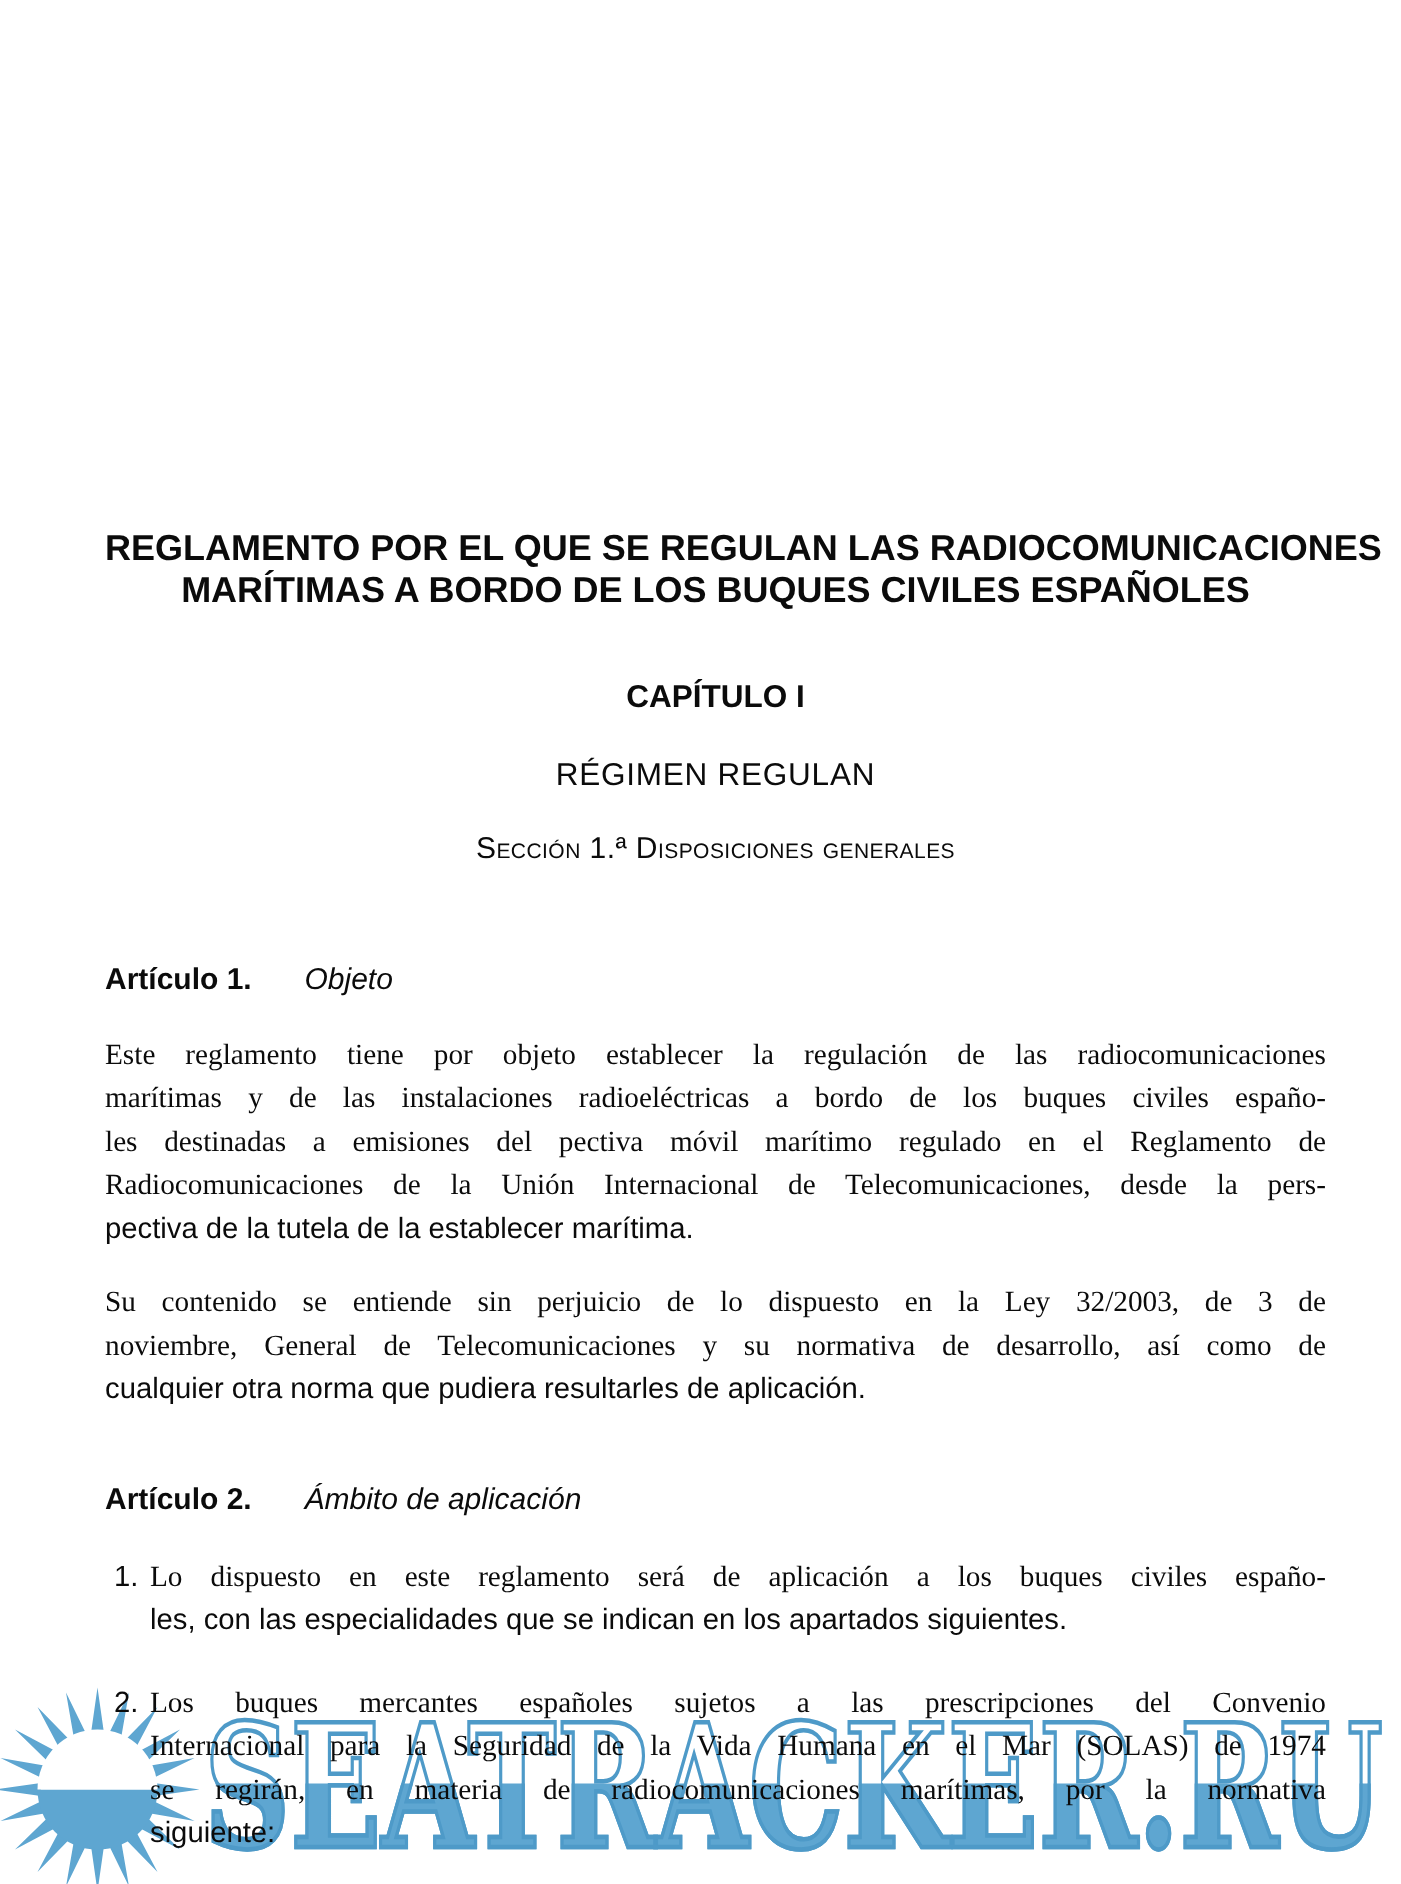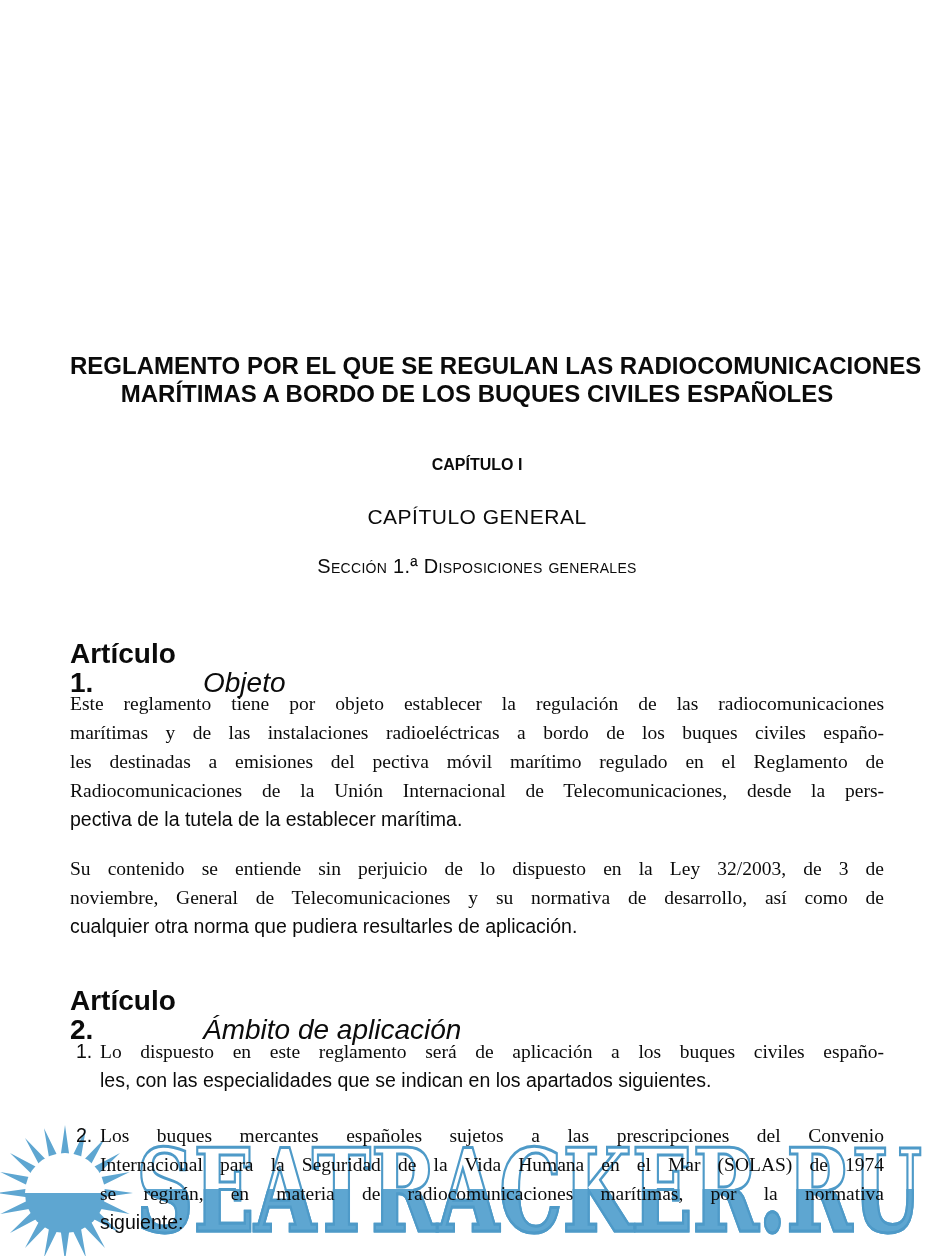--- a/index.html
+++ b/index.html
@@ -11,25 +11,25 @@
     overflow: hidden;
     font-family: "Liberation Sans", sans-serif;
     color: #0b0b0b;
   }
   .layer { position: absolute; inset: 0; }
   .blk { position: absolute; left: 70px; width: 814px; }
   .center { text-align: center; }
   .hline { white-space: nowrap; }
 
   .doc-title { top: 352px; font-size: 24px; font-weight: bold; line-height: 28px; }
-  .chapter   { top: 451px; font-size: 16px; font-weight: bold; line-height: 28px; }
+  .chapter   { top: 451px; font-size: 21px; font-weight: bold; line-height: 28px; }
   .regimen   { top: 503px; font-size: 21px; line-height: 28px; letter-spacing: 0.5px; }
   .section   { top: 552px; font-size: 20px; line-height: 28px; font-variant: small-caps; letter-spacing: 0.3px; }
 
-  .art-heading { font-size: 28px; line-height: 29px; }
+  .art-heading { font-size: 20px; line-height: 29px; }
   .art-heading .art-label { display: inline-block; width: 133px; font-weight: bold; }
   .art-heading .art-title { font-style: italic; }
   .art1 { top: 639px; }
   .art2 { top: 986px; }
 
   .para { font-size: 19.5px; line-height: 29px; }
   .para1 { top: 689px; }
   .para2 { top: 854px; }
   .jline { text-align: justify; text-align-last: justify; font-family: Liberation Serif, serif; }
   .jlast { text-align: left; text-align-last: left; }
@@ -71,21 +71,21 @@
 
   <div class="layer">
 
     <div class="blk doc-title center">
       <div class="hline">REGLAMENTO POR EL QUE SE REGULAN LAS RADIOCOMUNICACIONES</div>
       <div class="hline">MARÍTIMAS A BORDO DE LOS BUQUES CIVILES ESPAÑOLES</div>
     </div>
 
     <div class="blk chapter center hline">CAPÍTULO I</div>
 
-    <div class="blk regimen center hline">CAPÍTULO GENERAL</div>
+    <div class="blk regimen center hline">RÉGIMEN REGULAN</div>
 
     <div class="blk section center hline">Sección 1.ª Disposiciones generales</div>
 
     <div class="blk art-heading art1">
       <span class="art-label">Artículo 1.</span><span class="art-title">Objeto</span>
     </div>
 
     <div class="blk para para1">
       <div class="jline">Este reglamento tiene por objeto establecer la regulación de las radiocomunicaciones</div>
       <div class="jline">marítimas y de las instalaciones radioeléctricas a bordo de los buques civiles españo-</div>

